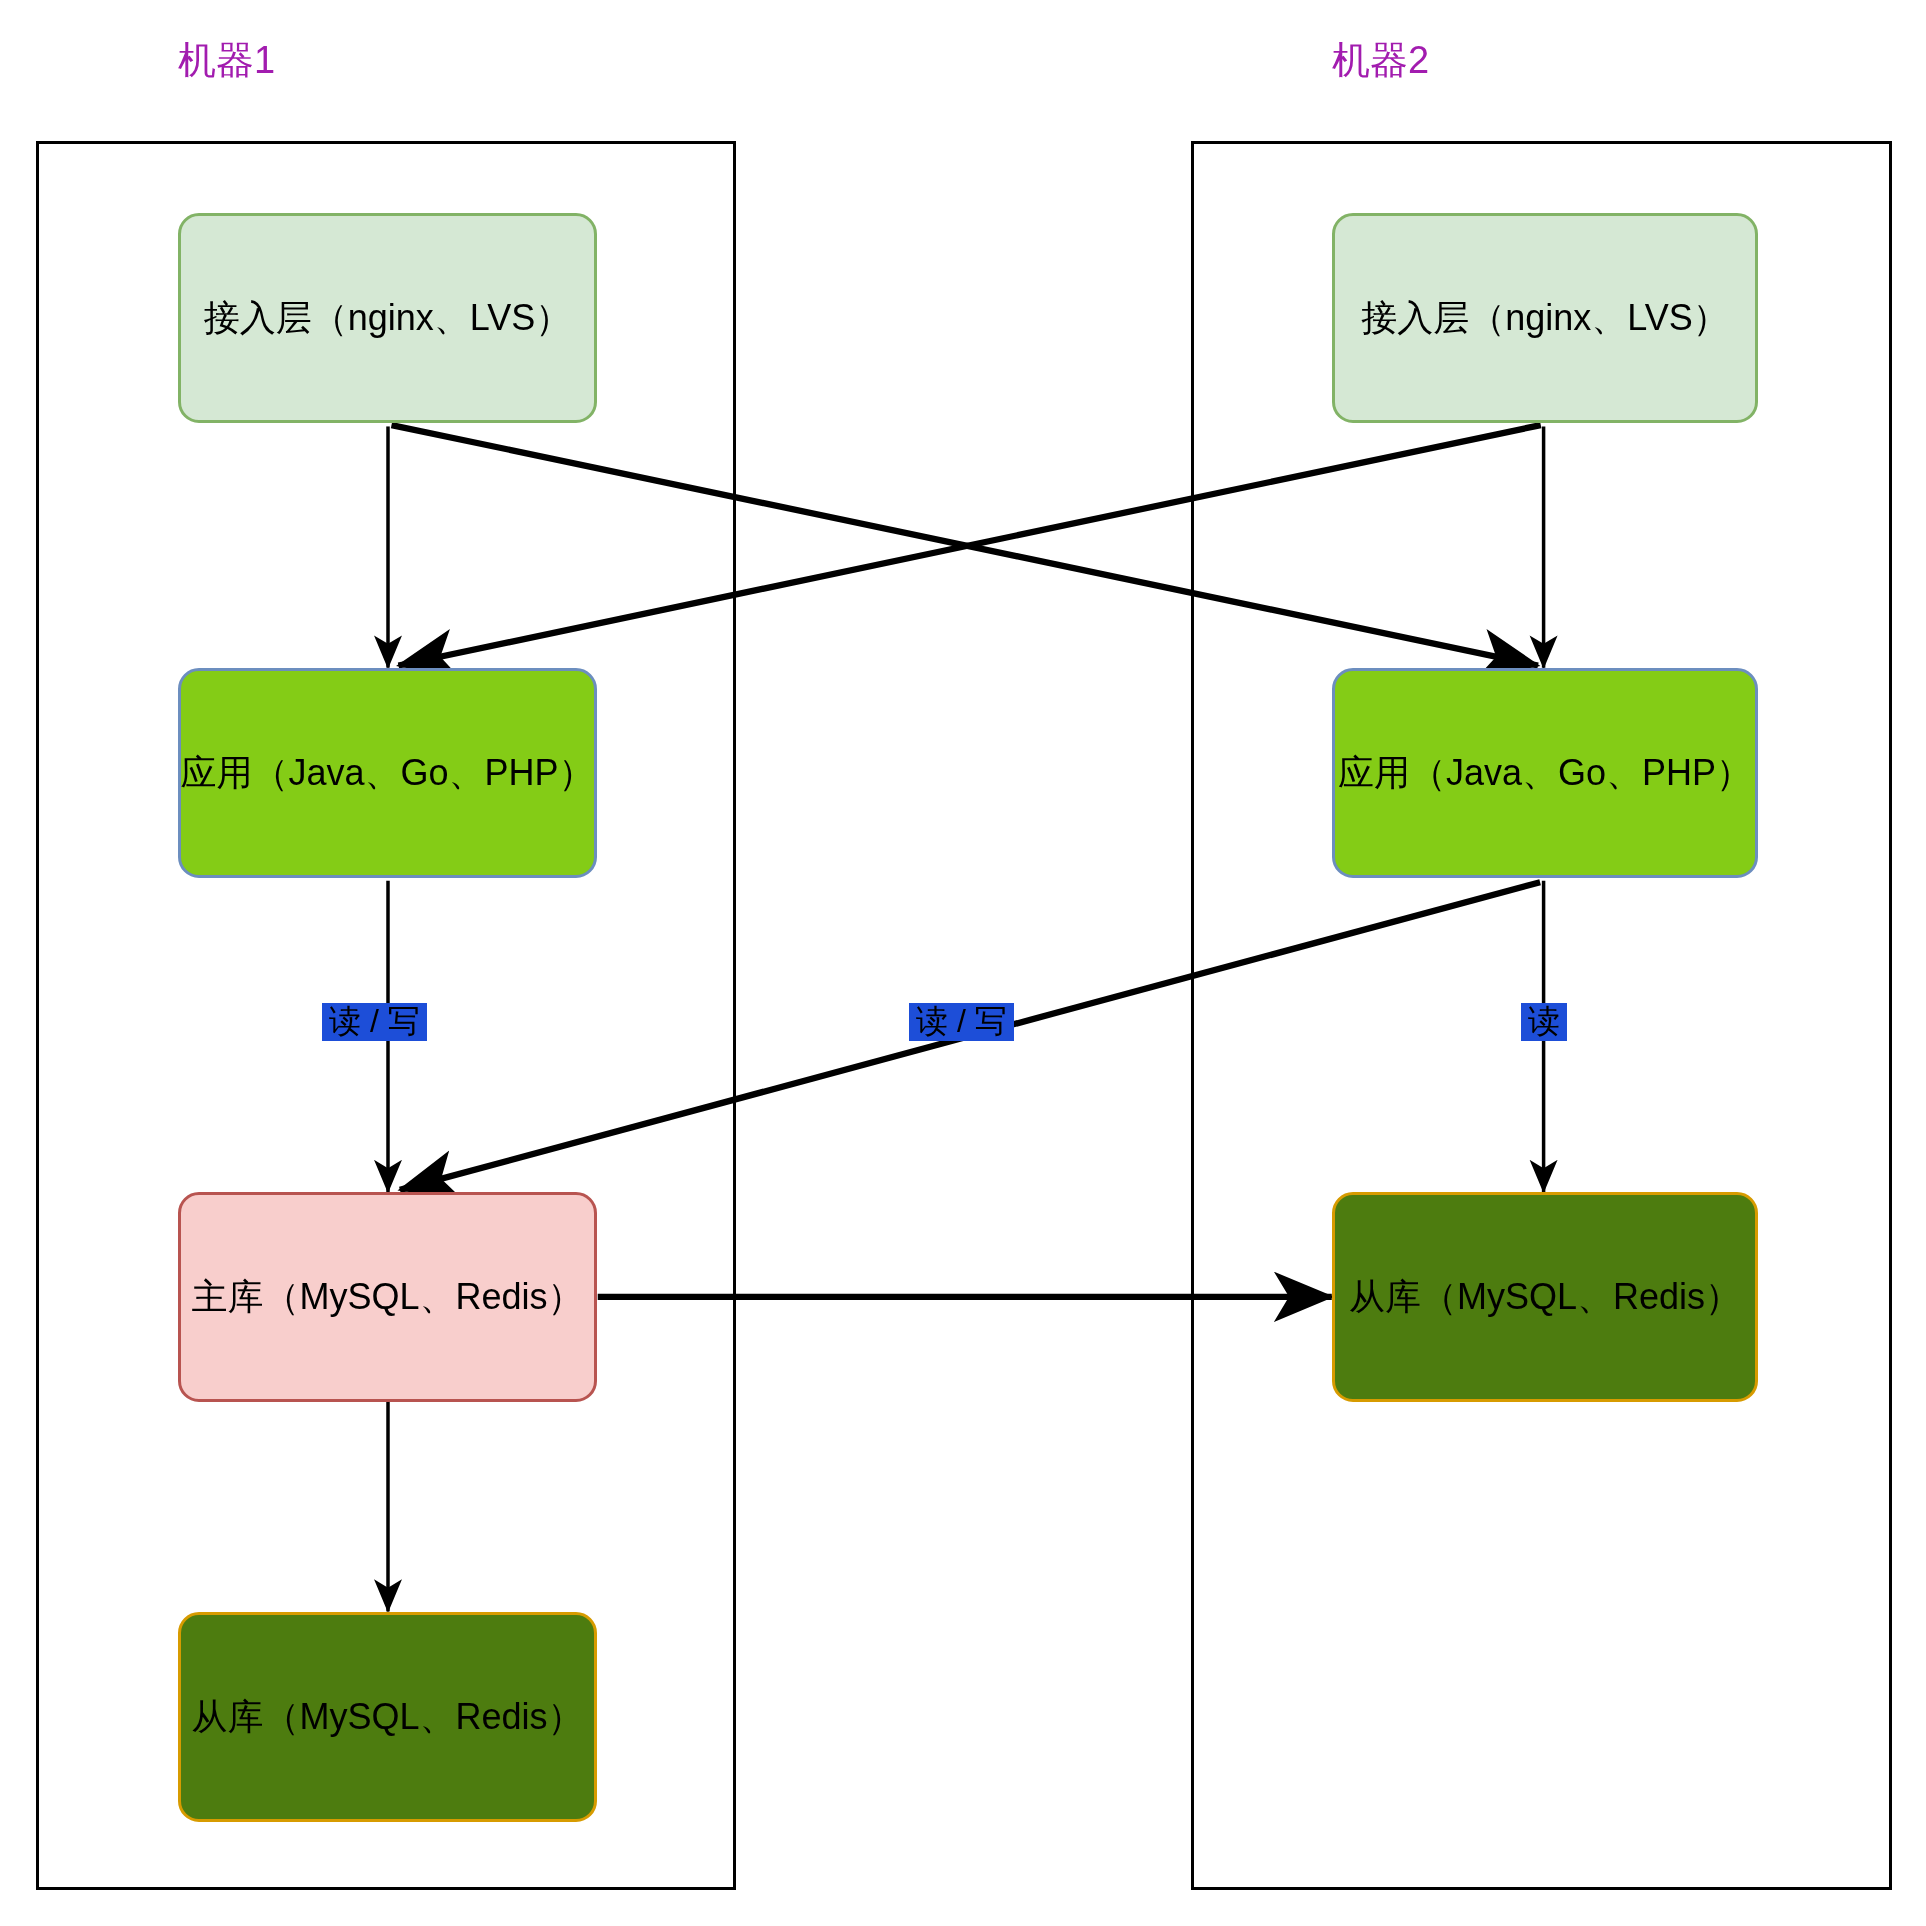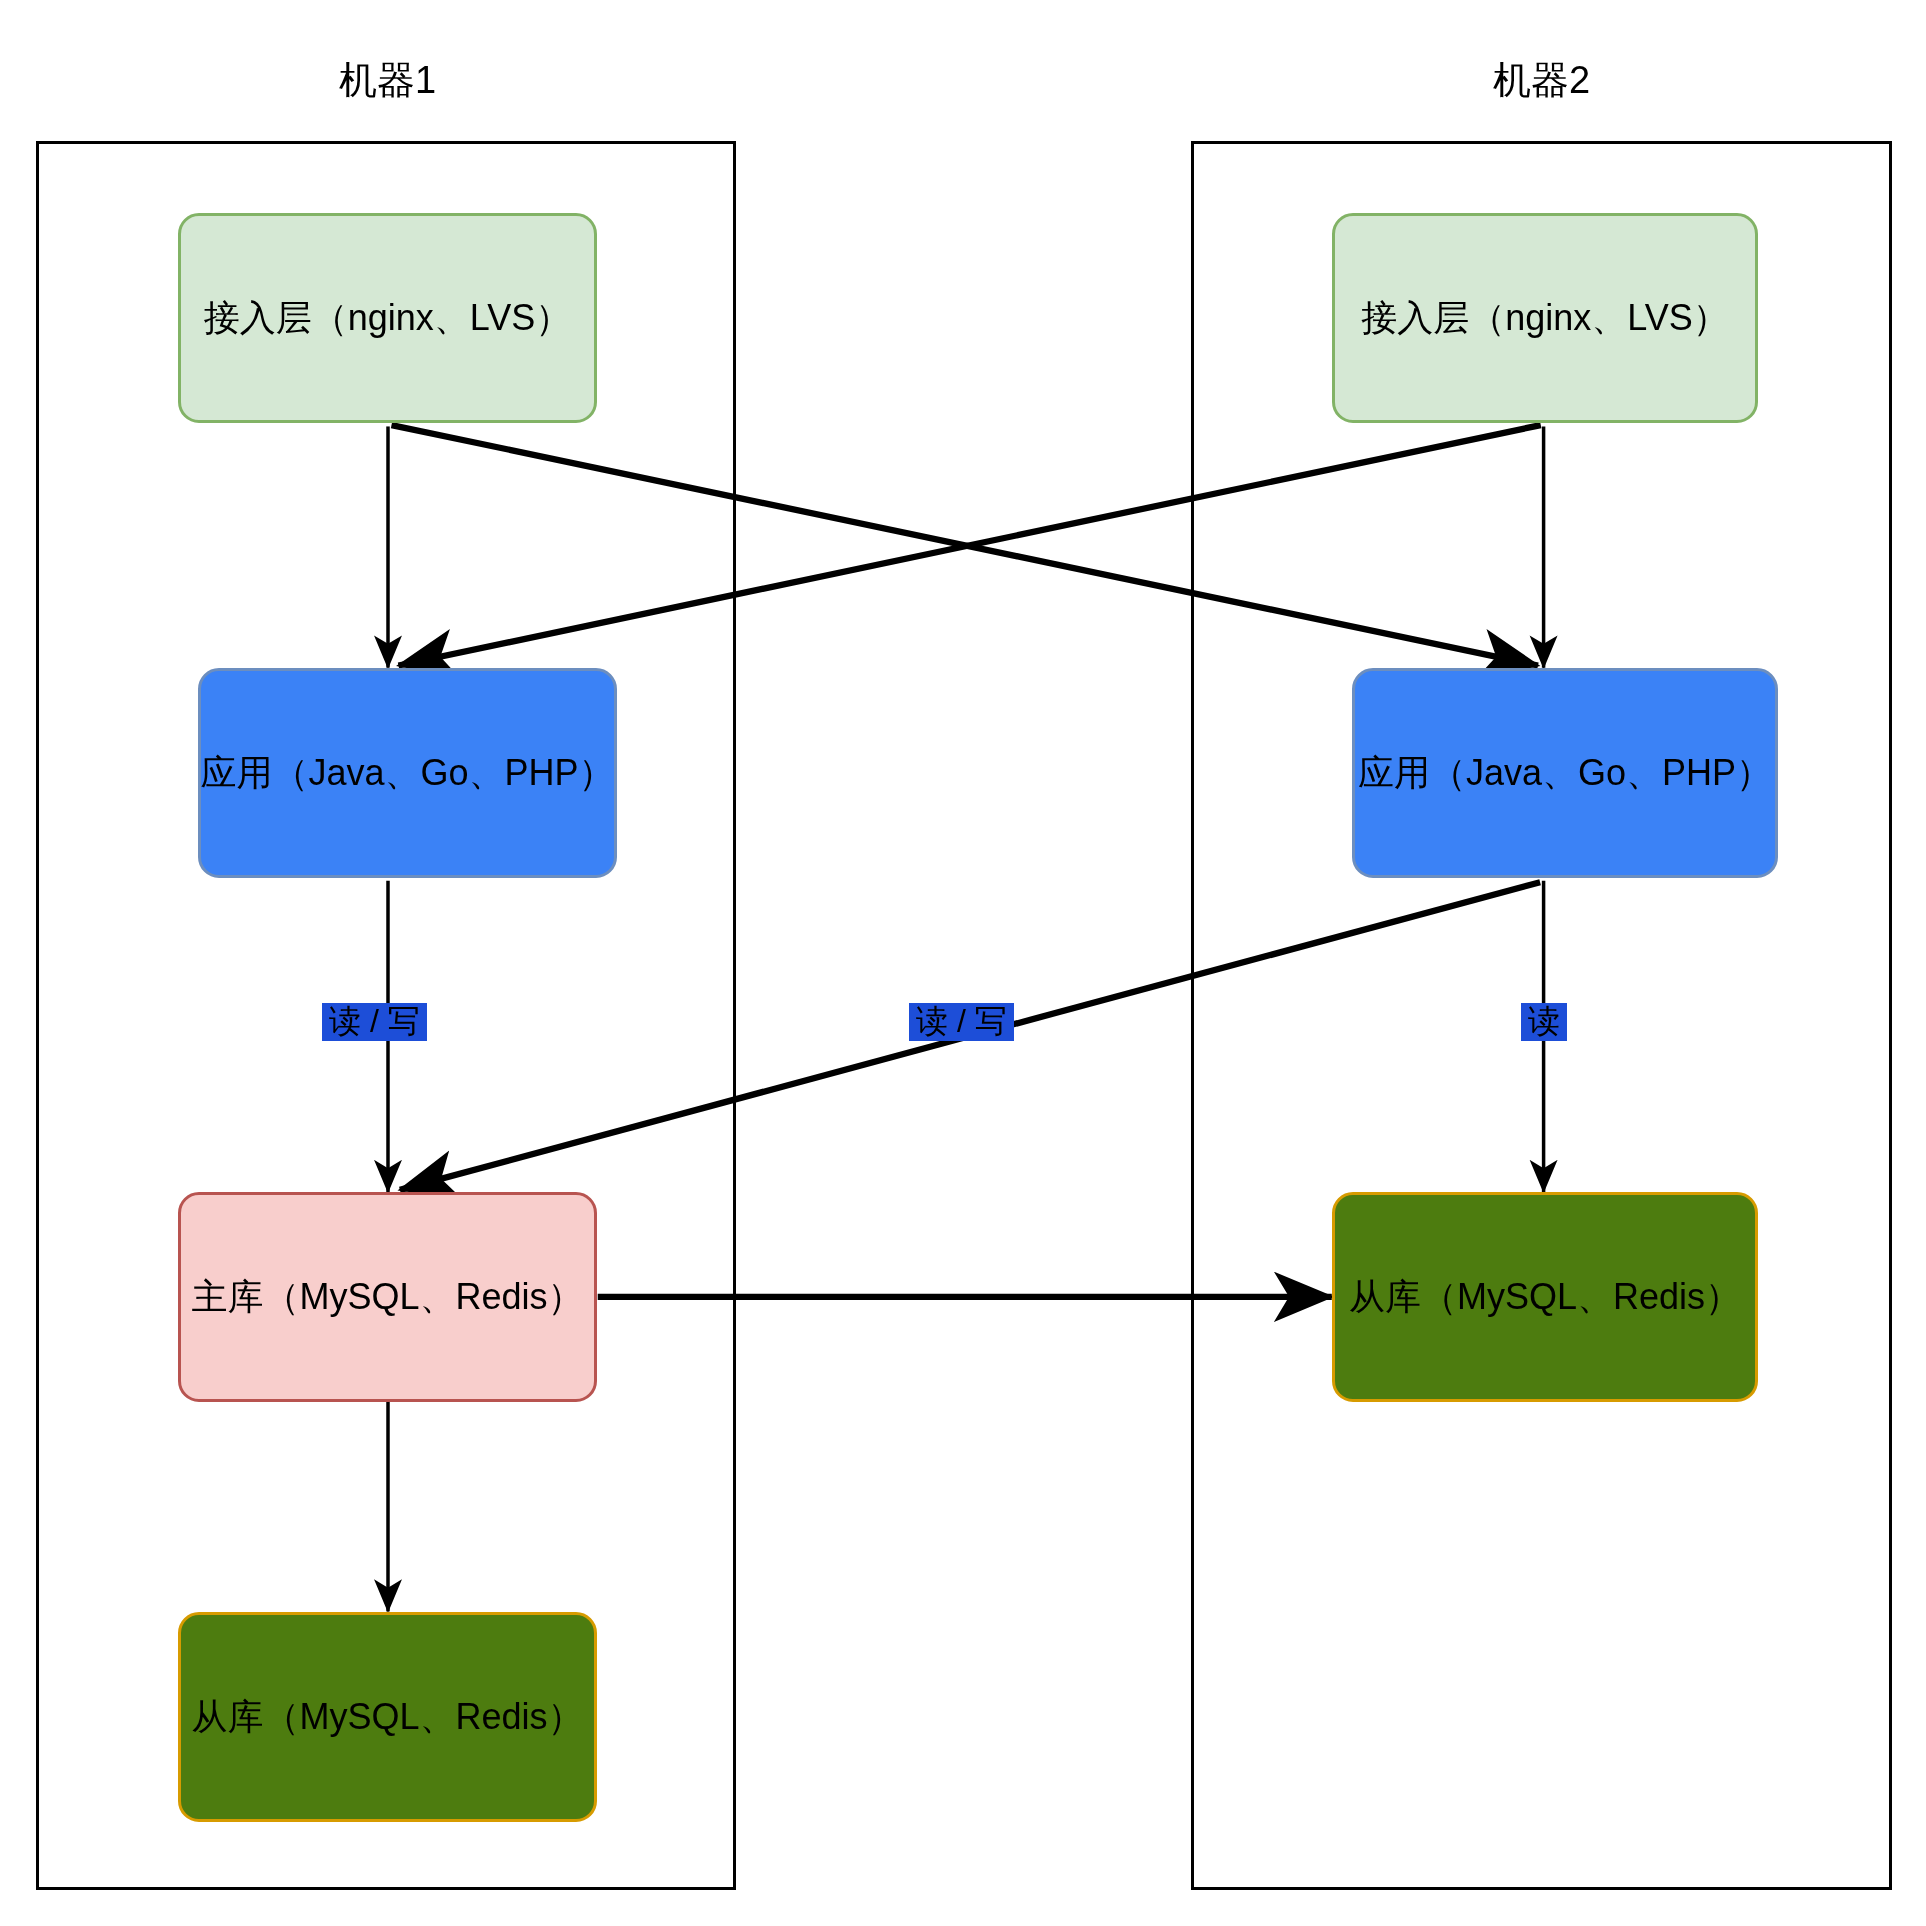--- a/index.html
+++ b/index.html
@@ -13,25 +13,23 @@
   #canvas {
     position: relative;
     width: 1926px;
     height: 1926px;
     background: #ffffff;
     overflow: hidden;
   }
   .machine-title {
     position: absolute;
     font-size: 38px;
-    color: #000000;
-    text-align: center;
+    color: #a21caf;
     white-space: nowrap;
     line-height: 1.2;
-    margin-top: 20px;
   }
   .machine-box {
     position: absolute;
     border: 3.5px solid #000000;
     background: transparent;
     box-sizing: border-box;
   }
   .node {
     position: absolute;
     box-sizing: border-box;
@@ -42,21 +40,21 @@
     flex-direction: row;
     align-items: center;
     justify-content: center;
     text-align: center;
     font-size: 36px;
     line-height: 1.32;
     color: #000000;
   }
   .node .ln { display: block; white-space: nowrap; }
   .node-green  { background: #d5e8d4; border-color: #82b366; }
-  .node-blue   { background: #3b82f6; border-color: #6c8ebf; margin-left: 20px; }
+  .node-blue   { background: #84cc16; border-color: #6c8ebf; }
   .node-red    { background: #f8cecc; border-color: #b85450; }
   .node-orange { background: #4d7c0f; border-color: #d79b00; }
 
   #edges {
     position: absolute;
     left: 0; top: 0;
     width: 1926px;
     height: 1926px;
     pointer-events: none;
   }

